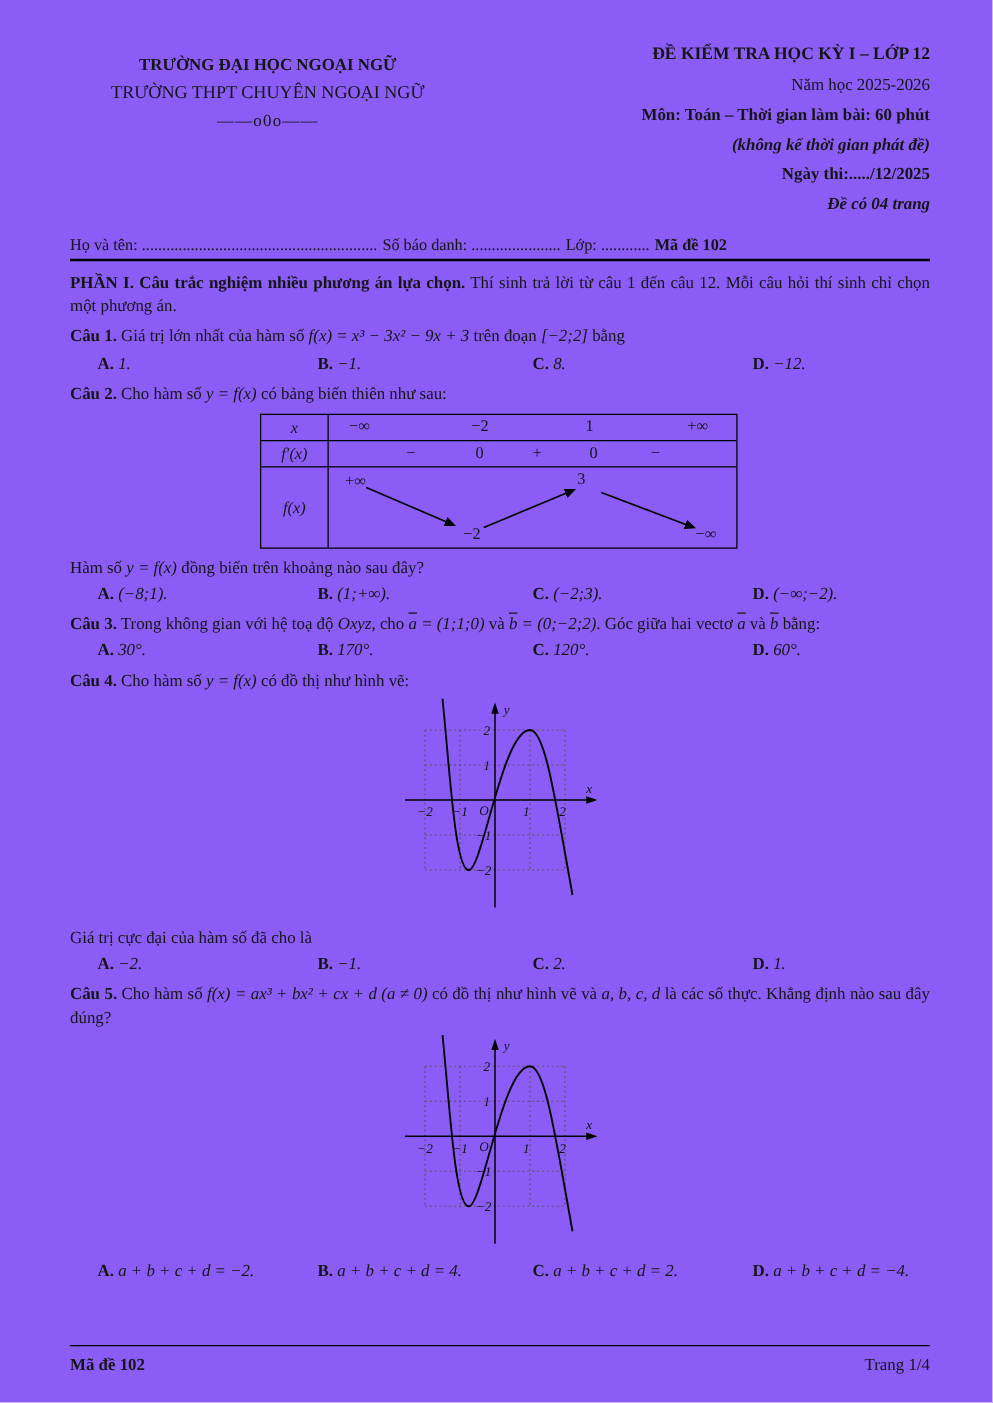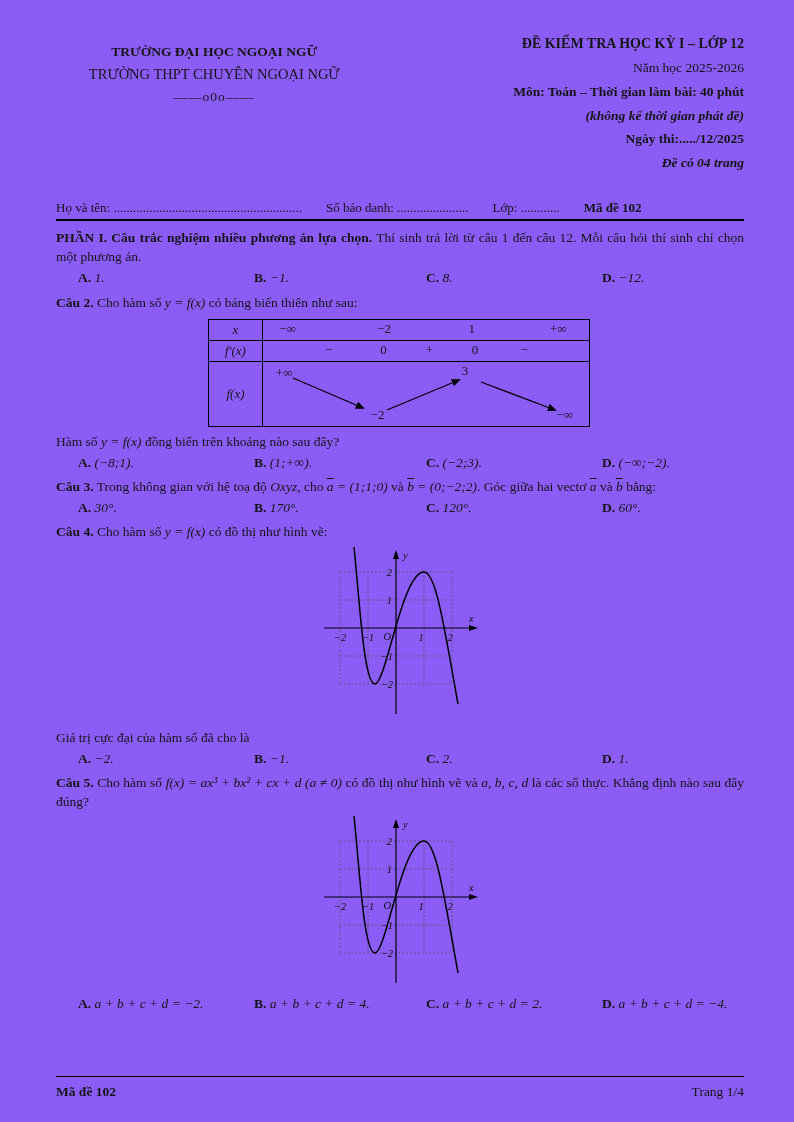--- a/index.html
+++ b/index.html
@@ -19,21 +19,21 @@
   .hdr { display:flex; }
   .hdr-left { width:46%; text-align:center; padding-top:8px; }
   .hdr-left .l1 { font-weight:bold; font-size:13.5px; }
   .hdr-left .l2 { font-weight:normal; font-size:14.5px; margin-top:3px; }
   .hdr-left .orn { margin-top:2px; letter-spacing:1px; }
   .hdr-right { width:54%; text-align:right; }
   .hdr-right > div { margin-bottom:4.5px; }
   .hdr-right .title { font-size:14px; }
 
   
-  .student-line { display:flex; gap:24px; white-space:nowrap; margin-top:22px; font-size:13px; align-items:flex-start; }
+  .student-line { display:flex; gap:4px; white-space:nowrap; margin-top:10px; font-size:13px; align-items:flex-start; }
   .rule { border-top:2px solid #000; margin-top:2px; }
 
   .part-title { margin-top:7px; text-align:justify; }
 
   .qt { margin:5px 0 2px; text-align:justify; }
   .opts { display:grid; grid-template-columns:176px 172px 176px auto; padding-left:22px; margin:2px 0 3px; }
 
   
   .bbt { width:382px; margin:7px 0 5px 152px; border:1.4px solid #000; font-size:13px; }
   .bbt .r { display:flex; }
@@ -64,40 +64,43 @@
 
   <header class="hdr">
     <div class="hdr-left">
       <div class="l1">TRƯỜNG ĐẠI HỌC NGOẠI NGỮ</div>
       <div class="l2">TRƯỜNG THPT CHUYÊN NGOẠI NGỮ</div>
       <div class="orn">——o0o——</div>
     </div>
     <div class="hdr-right">
       <div class="b title">ĐỀ KIỂM TRA HỌC KỲ I – LỚP 12</div>
       <div>Năm học 2025-2026</div>
-      <div class="b">Môn: Toán – Thời gian làm bài: 40 phút</div>
+      <div class="b">Môn: Toán – Thời gian làm bài: 60 phút</div>
       <div class="bi">(không kể thời gian phát đề)</div>
       <div class="b">Ngày thi:...../12/2025</div>
       <div class="bi">Đề có 04 trang</div>
     </div>
   </header>
 
   <div class="student-line">
     <span>Họ và tên: ..........................................................</span>
     <span>Số báo danh: ......................</span>
     <span>Lớp: ............</span>
     <span class="b">Mã đề 102</span>
   </div>
   <div class="rule"></div>
 
   <p class="part-title">
     <span class="b">PHẦN I. Câu trắc nghiệm nhiều phương án lựa chọn.</span><span> Thí sinh trả lời từ câu 1 đến câu 12. Mỗi câu hỏi thí sinh chỉ chọn một phương án.</span>
   </p>
 
   <div class="q">
+    <p class="qt">
+      <span class="b">Câu 1.</span><span> Giá trị lớn nhất của hàm số </span><span class="m">f(x) = x³ − 3x² − 9x + 3</span><span> trên đoạn </span><span class="m">[−2;2]</span><span> bằng</span>
+    </p>
     <div class="opts">
       <span><span class="b">A.</span> <span class="m">1.</span></span>
       <span><span class="b">B.</span> <span class="m">−1.</span></span>
       <span><span class="b">C.</span> <span class="m">8.</span></span>
       <span><span class="b">D.</span> <span class="m">−12.</span></span>
     </div>
   </div>
 
   <div class="q">
     <p class="qt">

